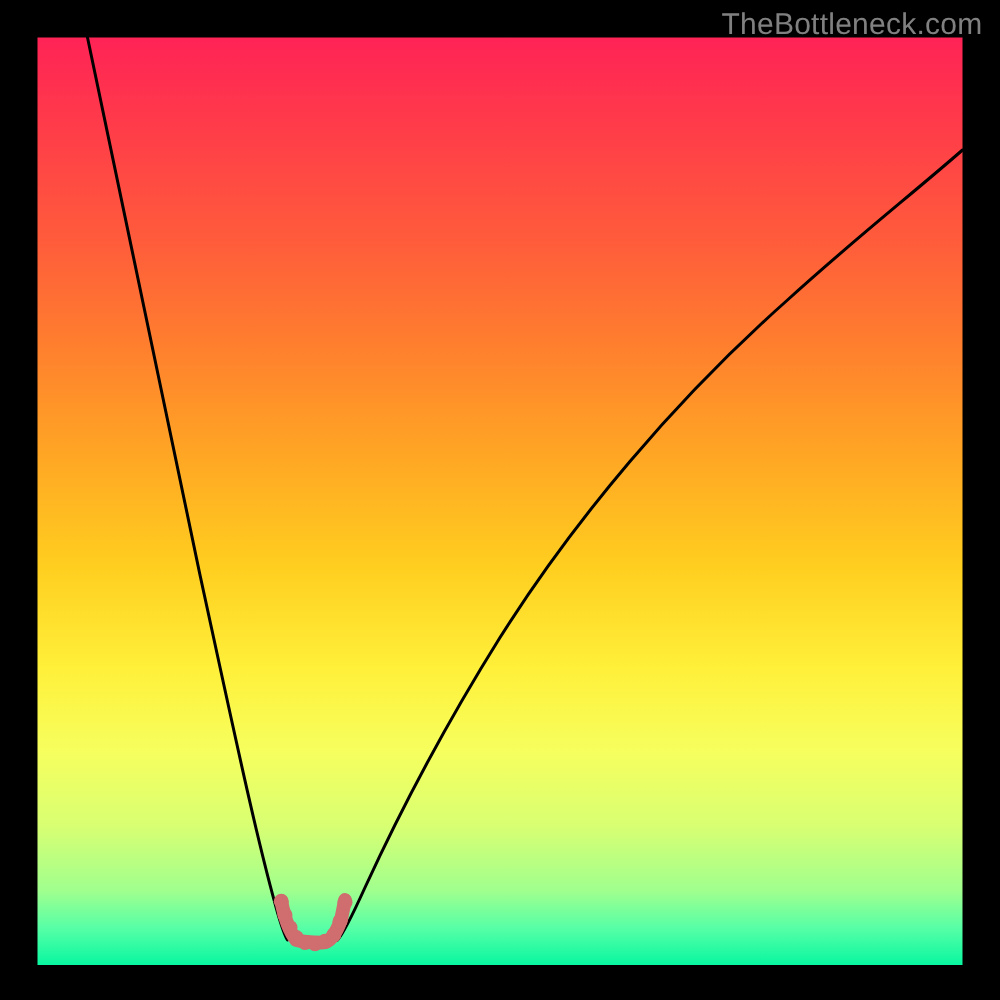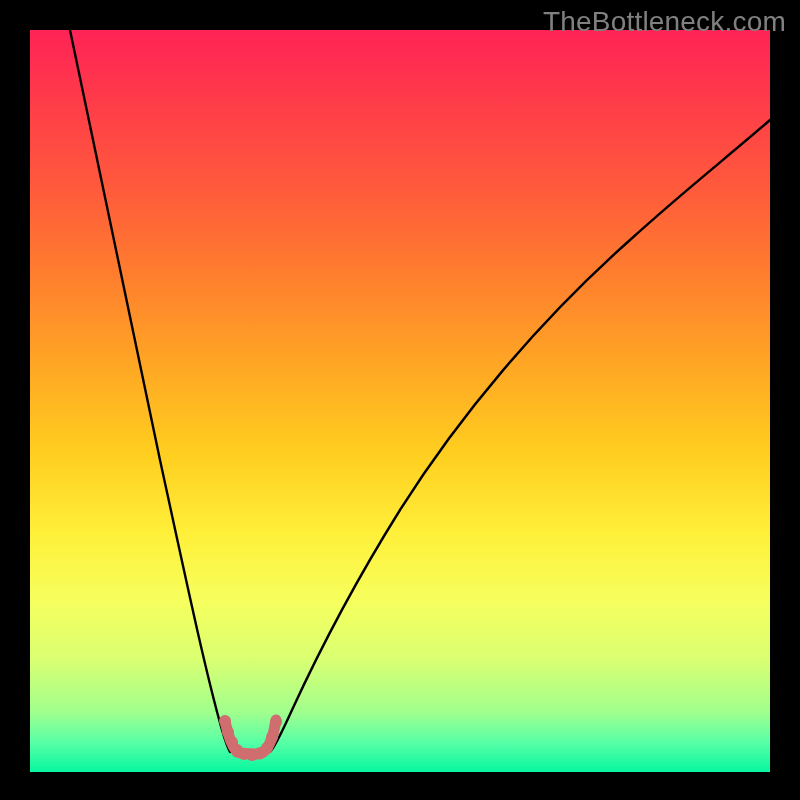--- a/index.html
+++ b/index.html
@@ -15,21 +15,21 @@
     position: relative;
     width: 800px;
     height: 800px;
     background: #000;
   }
   .watermark {
     position: absolute;
     top: 6px;
     right: 14px;
     color: #808080;
-    font-size: 28px;
+    font-size: 24px;
     font-weight: 400;
     letter-spacing: 0.2px;
     z-index: 10;
   }
   .plot {
     position: absolute;
     left: 30px;
     top: 30px;
     width: 740px;
     height: 742px;

